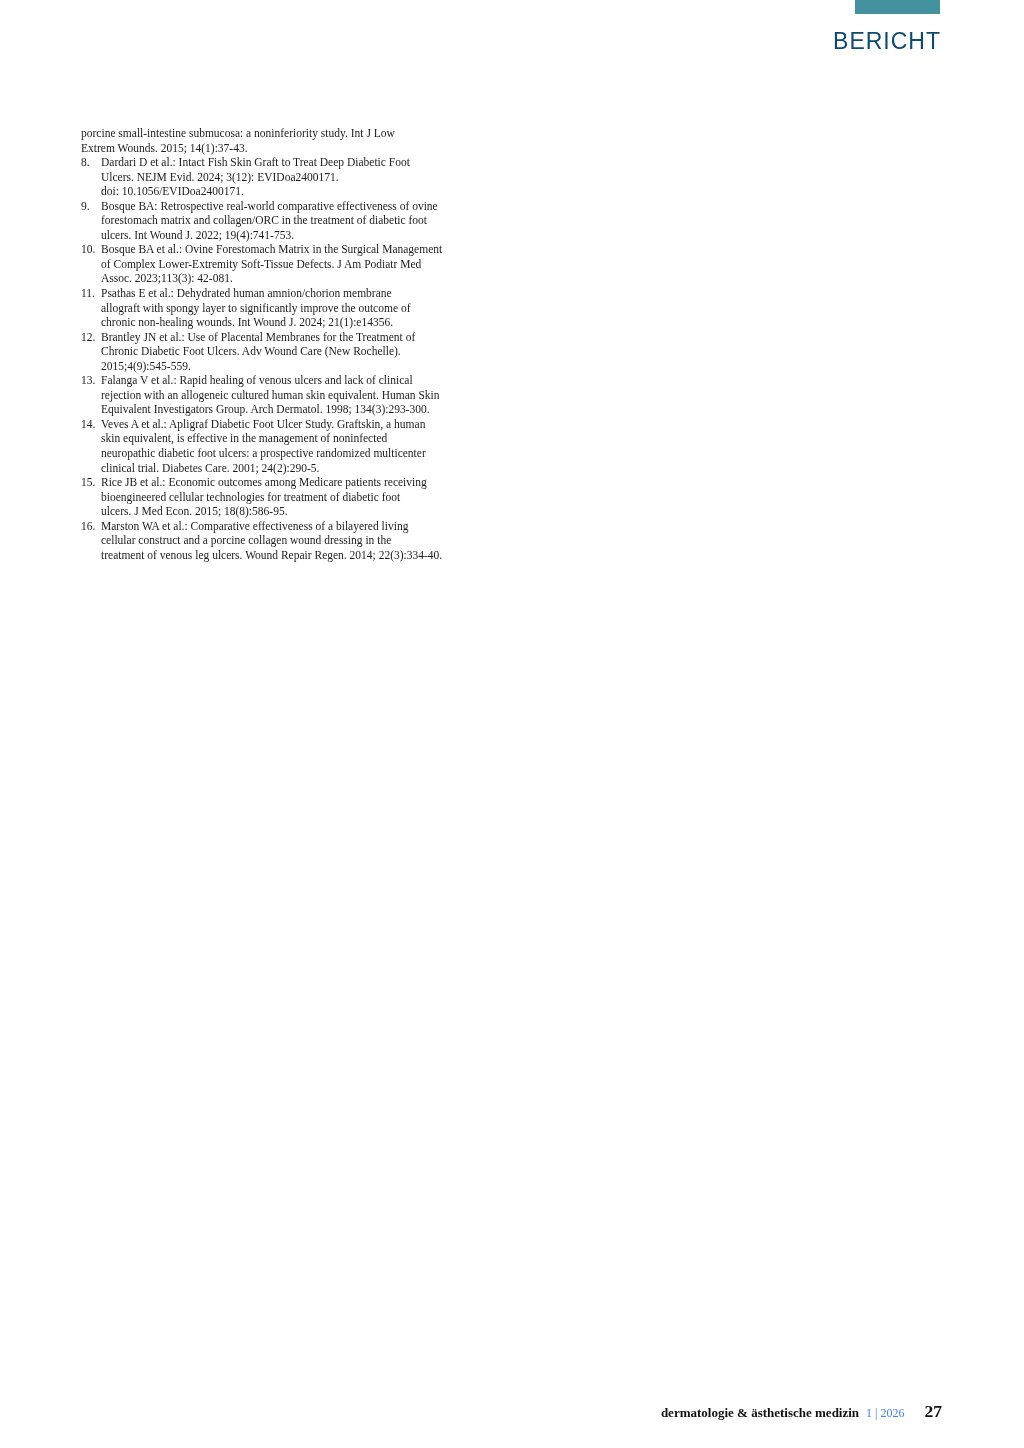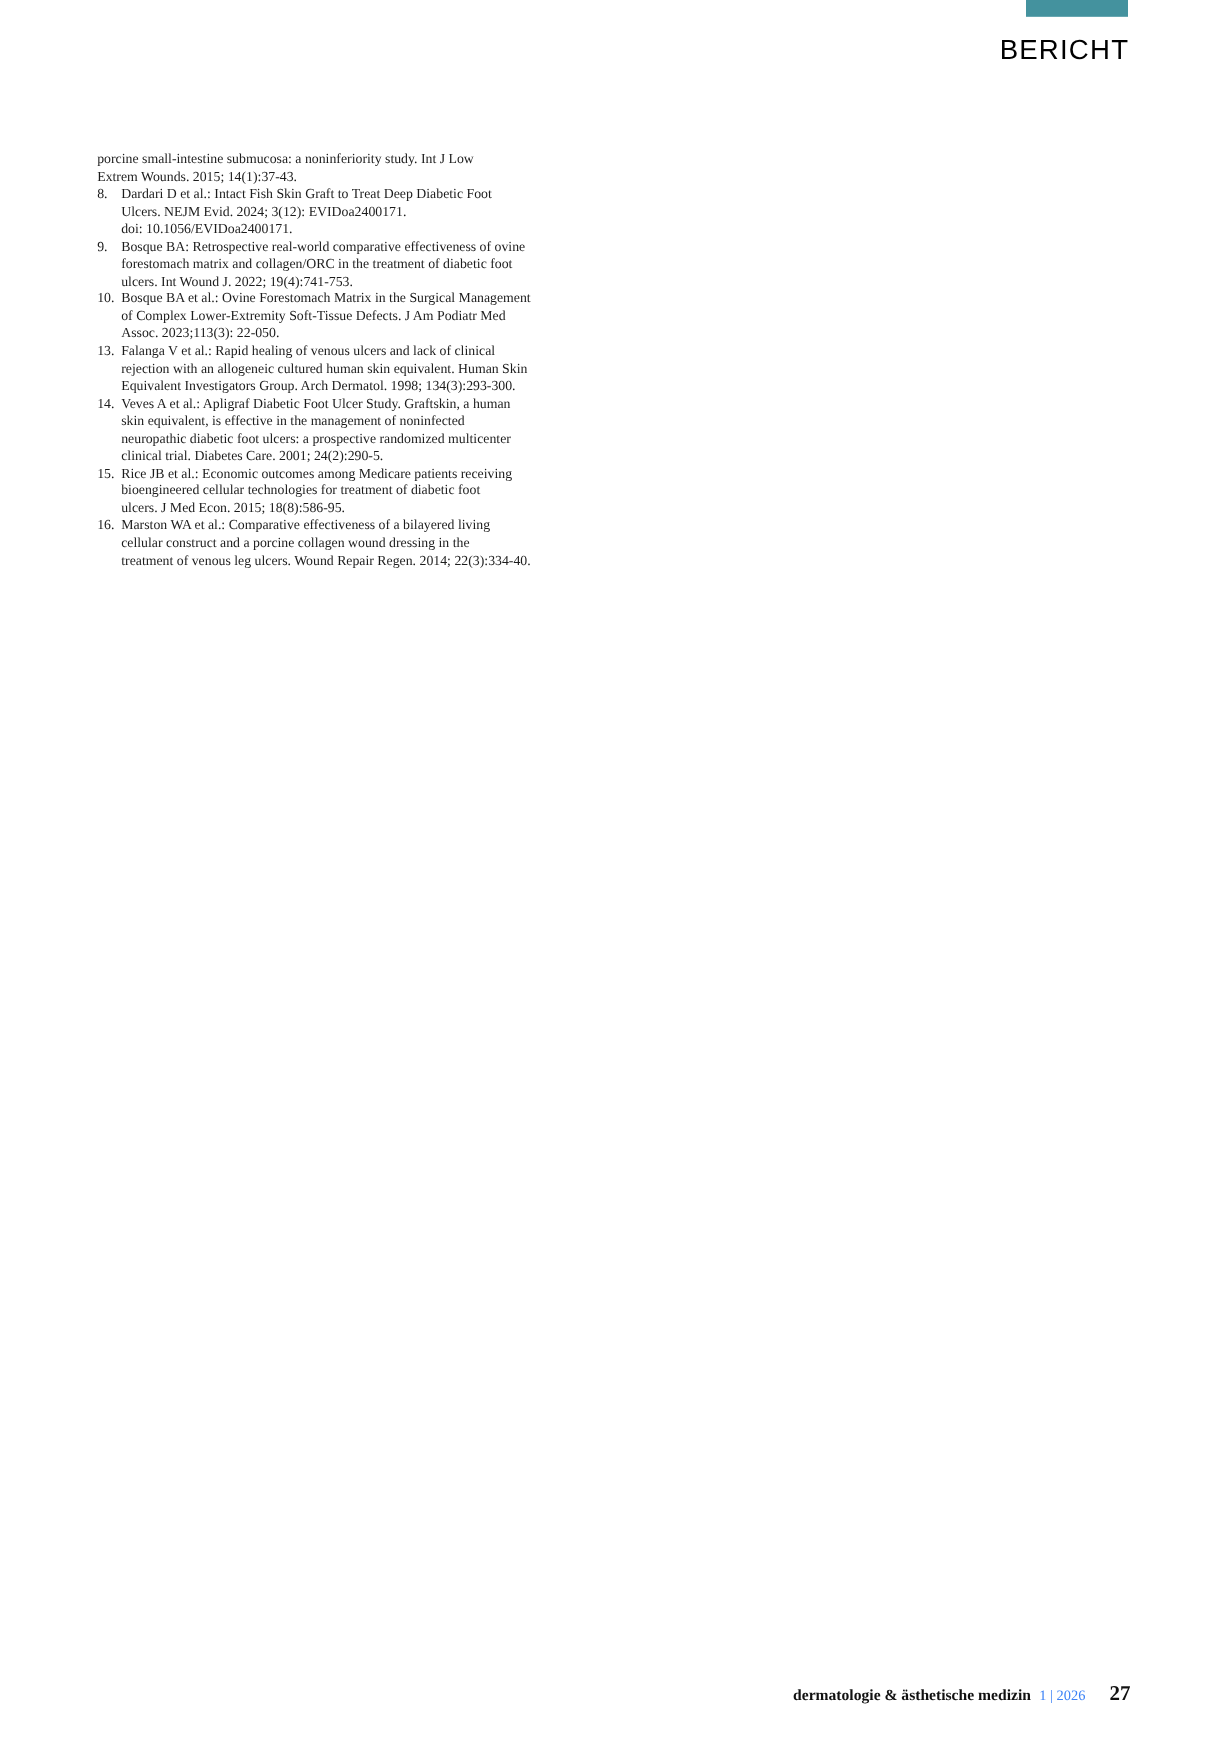--- a/index.html
+++ b/index.html
@@ -26,21 +26,21 @@
   }
 
   
   .section-label {
     position: absolute;
     top: 30px;
     right: 83px;
     font-family: "Liberation Sans", sans-serif;
     font-size: 23px;
     font-weight: 400;
-    color: #000000;
+    color: #0c4a6e;
     letter-spacing: 1px;
     line-height: 1;
   }
 
   
   .references {
     position: absolute;
     left: 81px;
     top: 126px;
     width: 440px;
@@ -112,21 +112,33 @@
   <div class="ref-item">
     <span class="ref-num">9.</span>
     <span class="ref-text">Bosque BA: Retrospective real-world comparative effectiveness of ovine
 forestomach matrix and collagen/ORC in the treatment of diabetic foot
 ulcers. Int Wound J. 2022; 19(4):741-753.</span>
   </div>
   <div class="ref-item">
     <span class="ref-num">10.</span>
     <span class="ref-text">Bosque BA et al.: Ovine Forestomach Matrix in the Surgical Management
 of Complex Lower-Extremity Soft-Tissue Defects. J Am Podiatr Med
-Assoc. 2023;113(3): 22-050.</span>
+Assoc. 2023;113(3): 42-081.</span>
+  </div>
+  <div class="ref-item">
+    <span class="ref-num">11.</span>
+    <span class="ref-text">Psathas E et al.: Dehydrated human amnion/chorion membrane
+allograft with spongy layer to significantly improve the outcome of
+chronic non-healing wounds. Int Wound J. 2024; 21(1):e14356.</span>
+  </div>
+  <div class="ref-item">
+    <span class="ref-num">12.</span>
+    <span class="ref-text">Brantley JN et al.: Use of Placental Membranes for the Treatment of
+Chronic Diabetic Foot Ulcers. Adv Wound Care (New Rochelle).
+2015;4(9):545-559.</span>
   </div>
   <div class="ref-item">
     <span class="ref-num">13.</span>
     <span class="ref-text">Falanga V et al.: Rapid healing of venous ulcers and lack of clinical
 rejection with an allogeneic cultured human skin equivalent. Human Skin
 Equivalent Investigators Group. Arch Dermatol. 1998; 134(3):293-300.</span>
   </div>
   <div class="ref-item">
     <span class="ref-num">14.</span>
     <span class="ref-text">Veves A et al.: Apligraf Diabetic Foot Ulcer Study. Graftskin, a human

